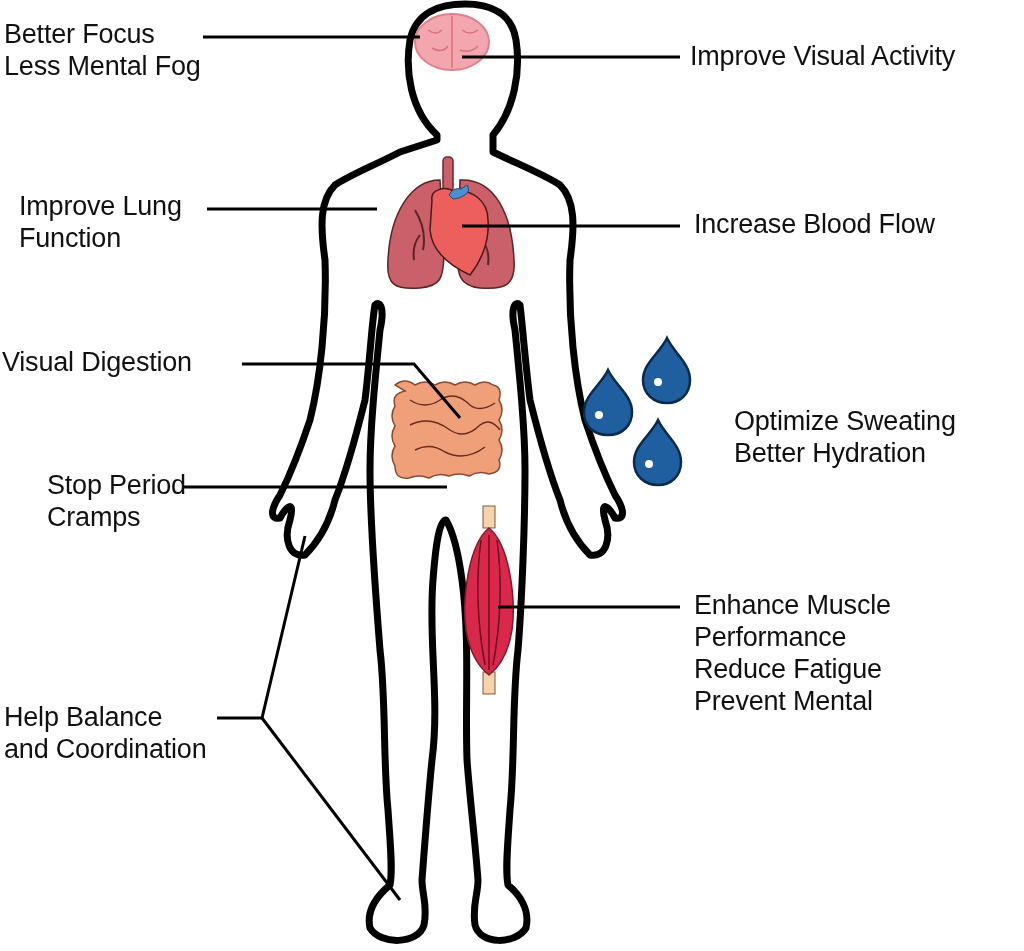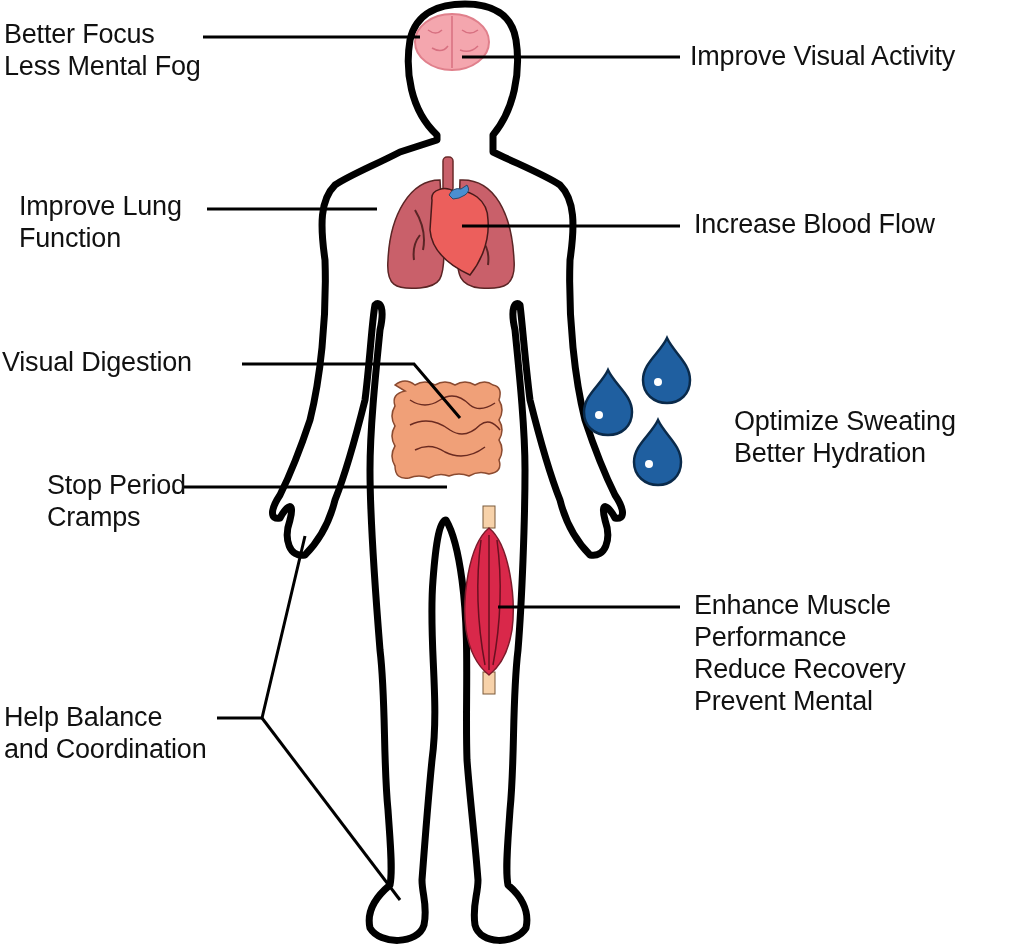--- a/index.html
+++ b/index.html
@@ -107,19 +107,19 @@
   <span>Optimize Sweating</span>
   <span>Better Hydration</span>
 </div>
 <div class="label" style="left:4px;top:469px;margin-left:43px;">
   <span>Stop Period</span>
   <span>Cramps</span>
 </div>
 <div class="label" style="left:694px;top:589px;">
   <span>Enhance Muscle</span>
   <span>Performance</span>
-  <span>Reduce Recovery</span>
+  <span>Reduce Fatigue</span>
   <span>Prevent Mental</span>
 </div>
 <div class="label" style="left:4px;top:701px;">
   <span>Help Balance</span>
   <span>and Coordination</span>
 </div>
 
 </body></html>

